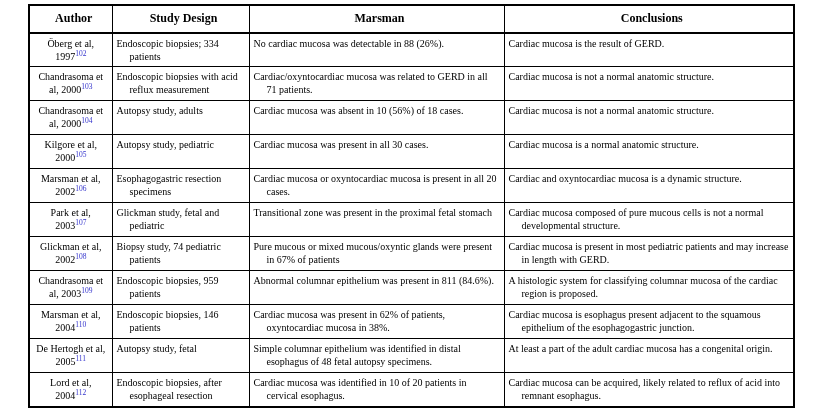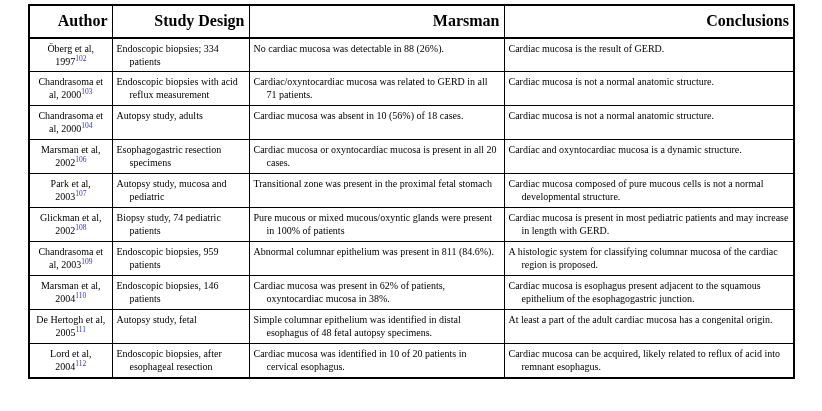--- a/index.html
+++ b/index.html
@@ -29,22 +29,22 @@
     border: 1.5px solid #000000;
     vertical-align: top;
     font-size: 10px;
     line-height: 1.3;
     padding: 3px 4px 3px 17px;
     text-indent: -13px; 
     overflow: hidden;
   }
   .study-table thead th {
     font-weight: bold;
-    font-size: 16px;
-    text-align: right;
+    font-size: 12px;
+    text-align: center;
     text-indent: 0;
     padding: 5px 4px 5px 10px;
     border-bottom: 2px solid #000000;
     height: 14px;
   }
   .study-table tbody tr {
     height: 34px;
   }
   td.author-cell {
     text-align: center;
@@ -90,35 +90,41 @@
         <td>Cardiac/oxyntocardiac mucosa was related to GERD in all 71 patients.</td>
         <td>Cardiac mucosa is not a normal anatomic structure.</td>
       </tr>
       <tr>
         <td class="author-cell"><span>Chandrasoma et al,</span> <span class="nw"><span>2000</span><sup>104</sup></span></td>
         <td>Autopsy study, adults</td>
         <td>Cardiac mucosa was absent in 10 (56%) of 18 cases.</td>
         <td>Cardiac mucosa is not a normal anatomic structure.</td>
       </tr>
       <tr>
+        <td class="author-cell"><span>Kilgore et al,</span> <span class="nw"><span>2000</span><sup>105</sup></span></td>
+        <td>Autopsy study, pediatric</td>
+        <td>Cardiac mucosa was present in all 30 cases.</td>
+        <td>Cardiac mucosa is a normal anatomic structure.</td>
+      </tr>
+      <tr>
         <td class="author-cell"><span>Marsman et al,</span> <span class="nw"><span>2002</span><sup>106</sup></span></td>
         <td>Esophagogastric resection specimens</td>
         <td>Cardiac mucosa or oxyntocardiac mucosa is present in all 20 cases.</td>
         <td>Cardiac and oxyntocardiac mucosa is a dynamic structure.</td>
       </tr>
       <tr>
         <td class="author-cell"><span>Park et al,</span> <span class="nw"><span>2003</span><sup>107</sup></span></td>
-        <td>Autopsy study, mucosa and pediatric</td>
+        <td>Glickman study, fetal and pediatric</td>
         <td>Transitional zone was present in the proximal fetal stomach</td>
         <td>Cardiac mucosa composed of pure mucous cells is not a normal developmental structure.</td>
       </tr>
       <tr>
         <td class="author-cell"><span>Glickman et al,</span> <span class="nw"><span>2002</span><sup>108</sup></span></td>
         <td>Biopsy study, 74 pediatric patients</td>
-        <td>Pure mucous or mixed mucous/oxyntic glands were present in 100% of patients</td>
+        <td>Pure mucous or mixed mucous/oxyntic glands were present in 67% of patients</td>
         <td>Cardiac mucosa is present in most pediatric patients and may increase in length with GERD.</td>
       </tr>
       <tr>
         <td class="author-cell"><span>Chandrasoma et al,</span> <span class="nw"><span>2003</span><sup>109</sup></span></td>
         <td>Endoscopic biopsies, 959 patients</td>
         <td>Abnormal columnar epithelium was present in 811 (84.6%).</td>
         <td>A histologic system for classifying columnar mucosa of the cardiac region is proposed.</td>
       </tr>
       <tr>
         <td class="author-cell"><span>Marsman et al,</span> <span class="nw"><span>2004</span><sup>110</sup></span></td>

